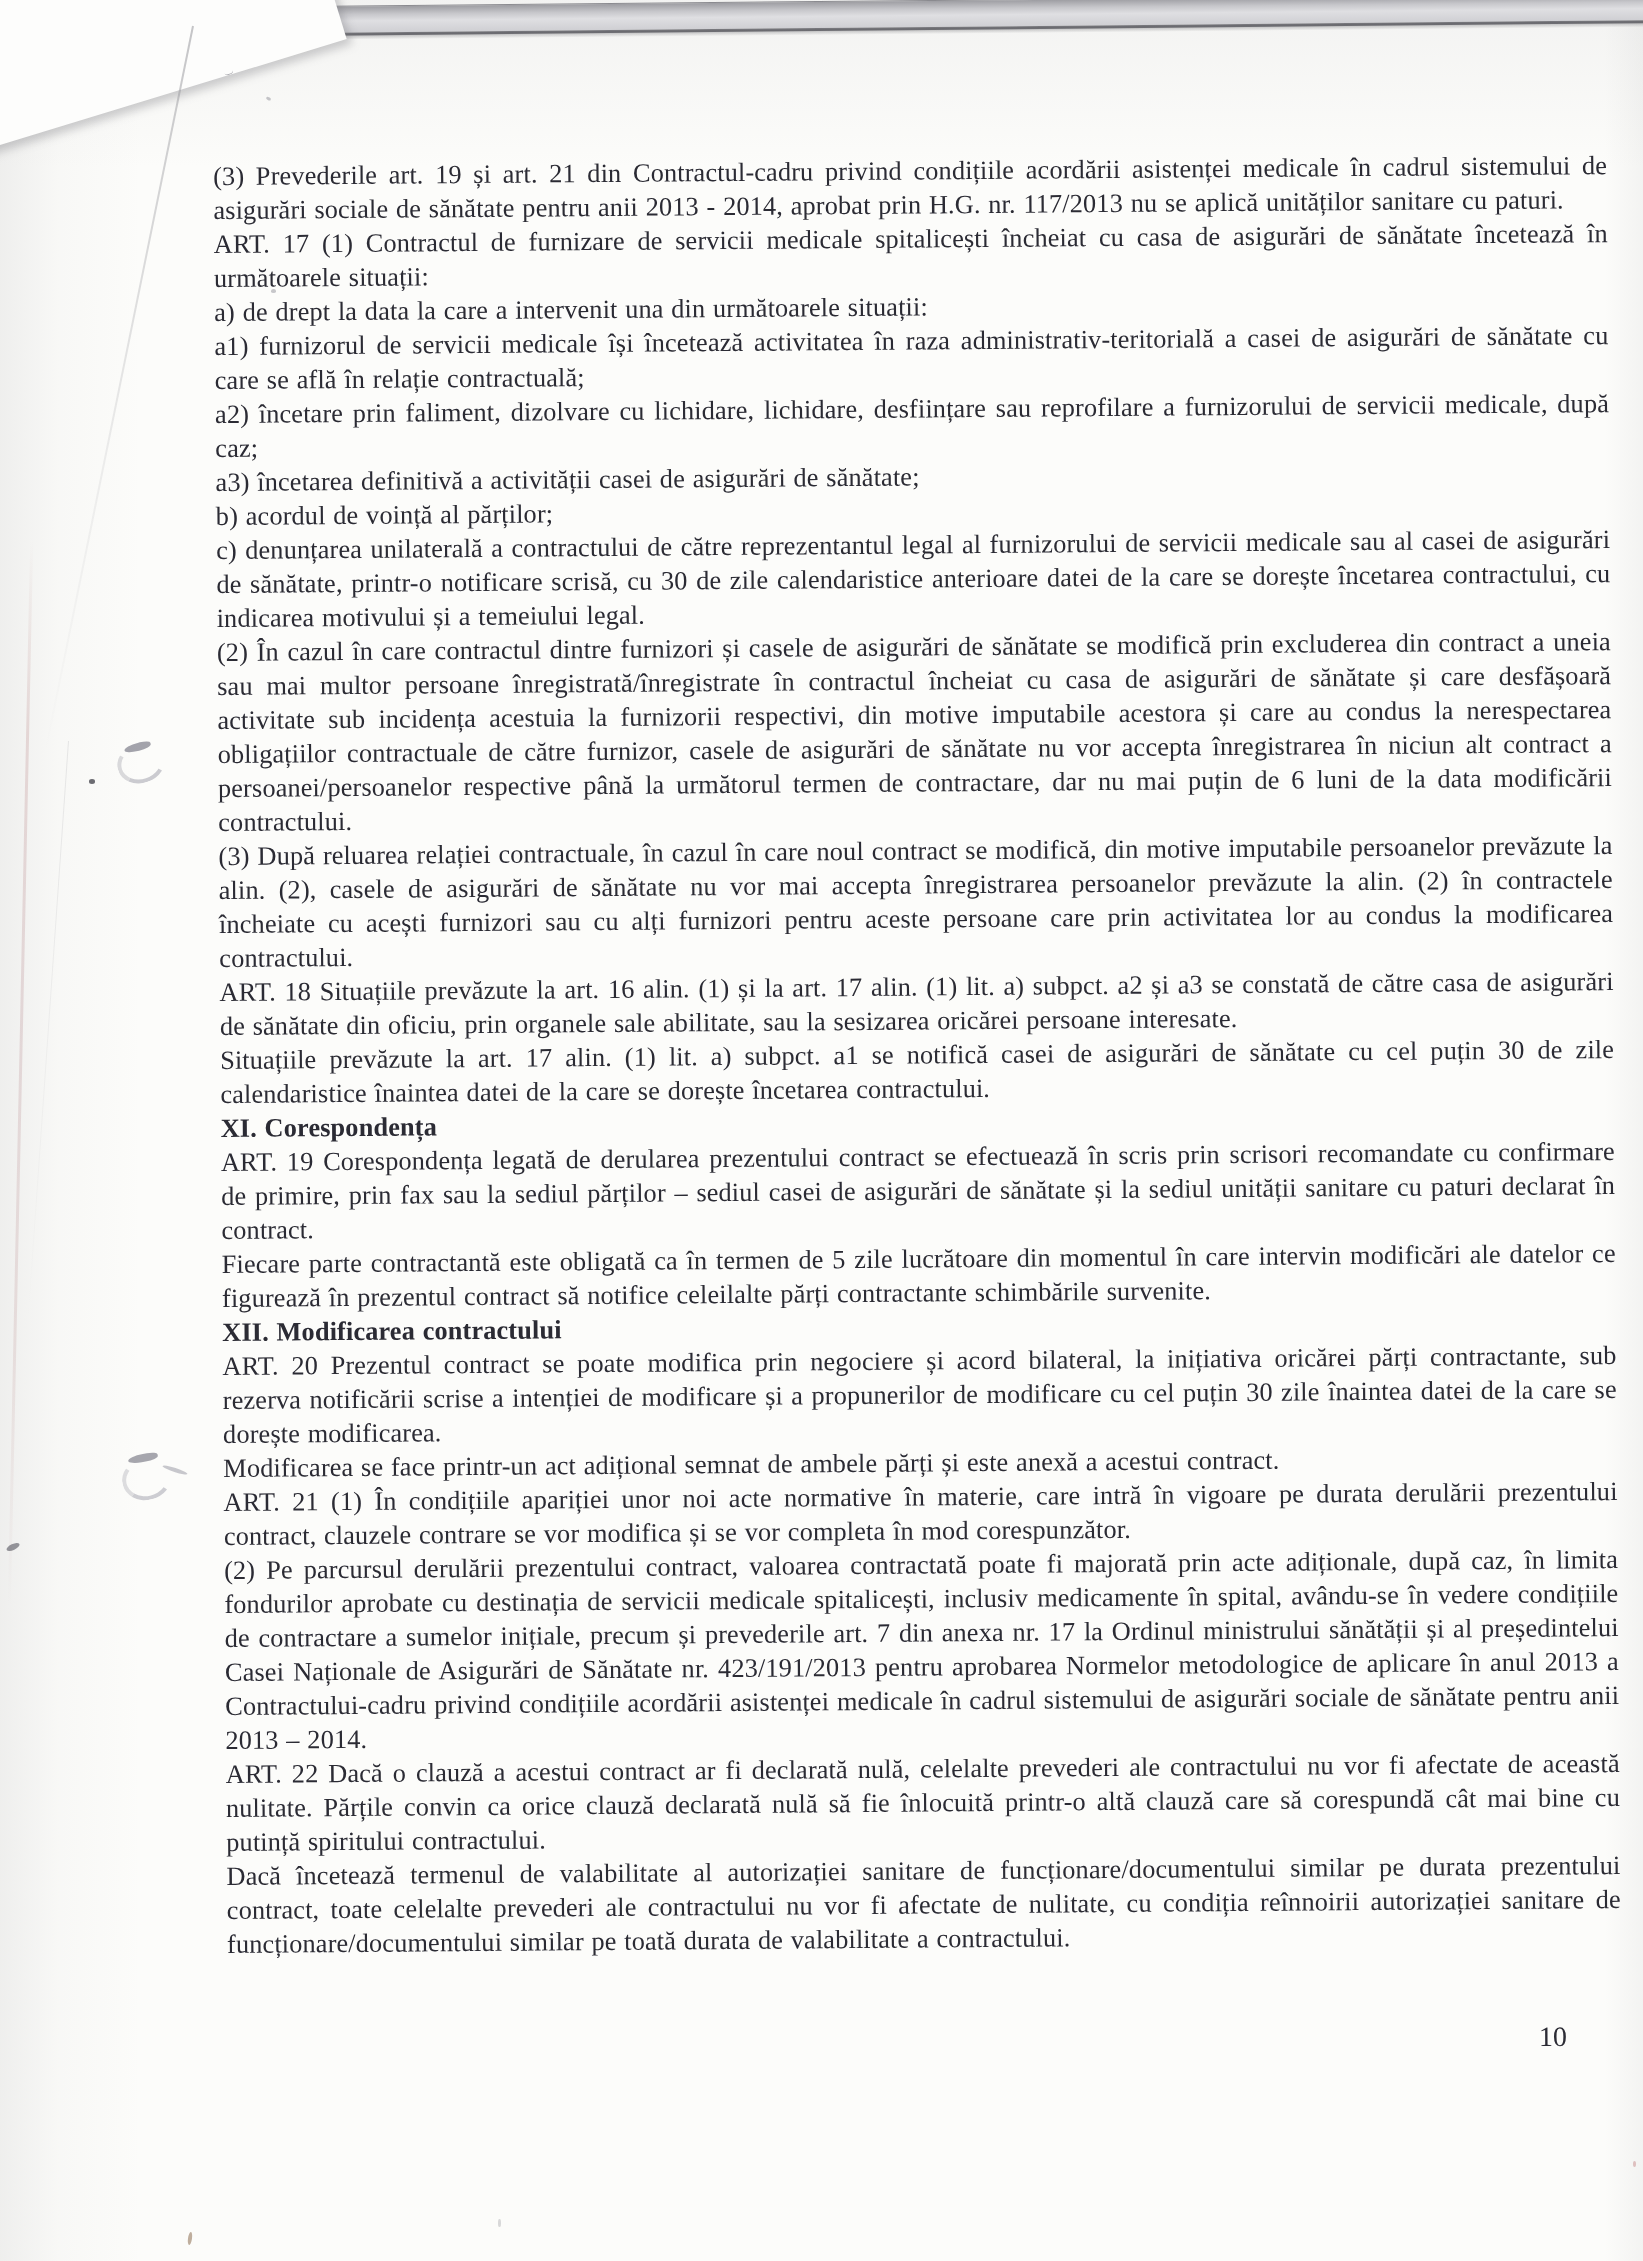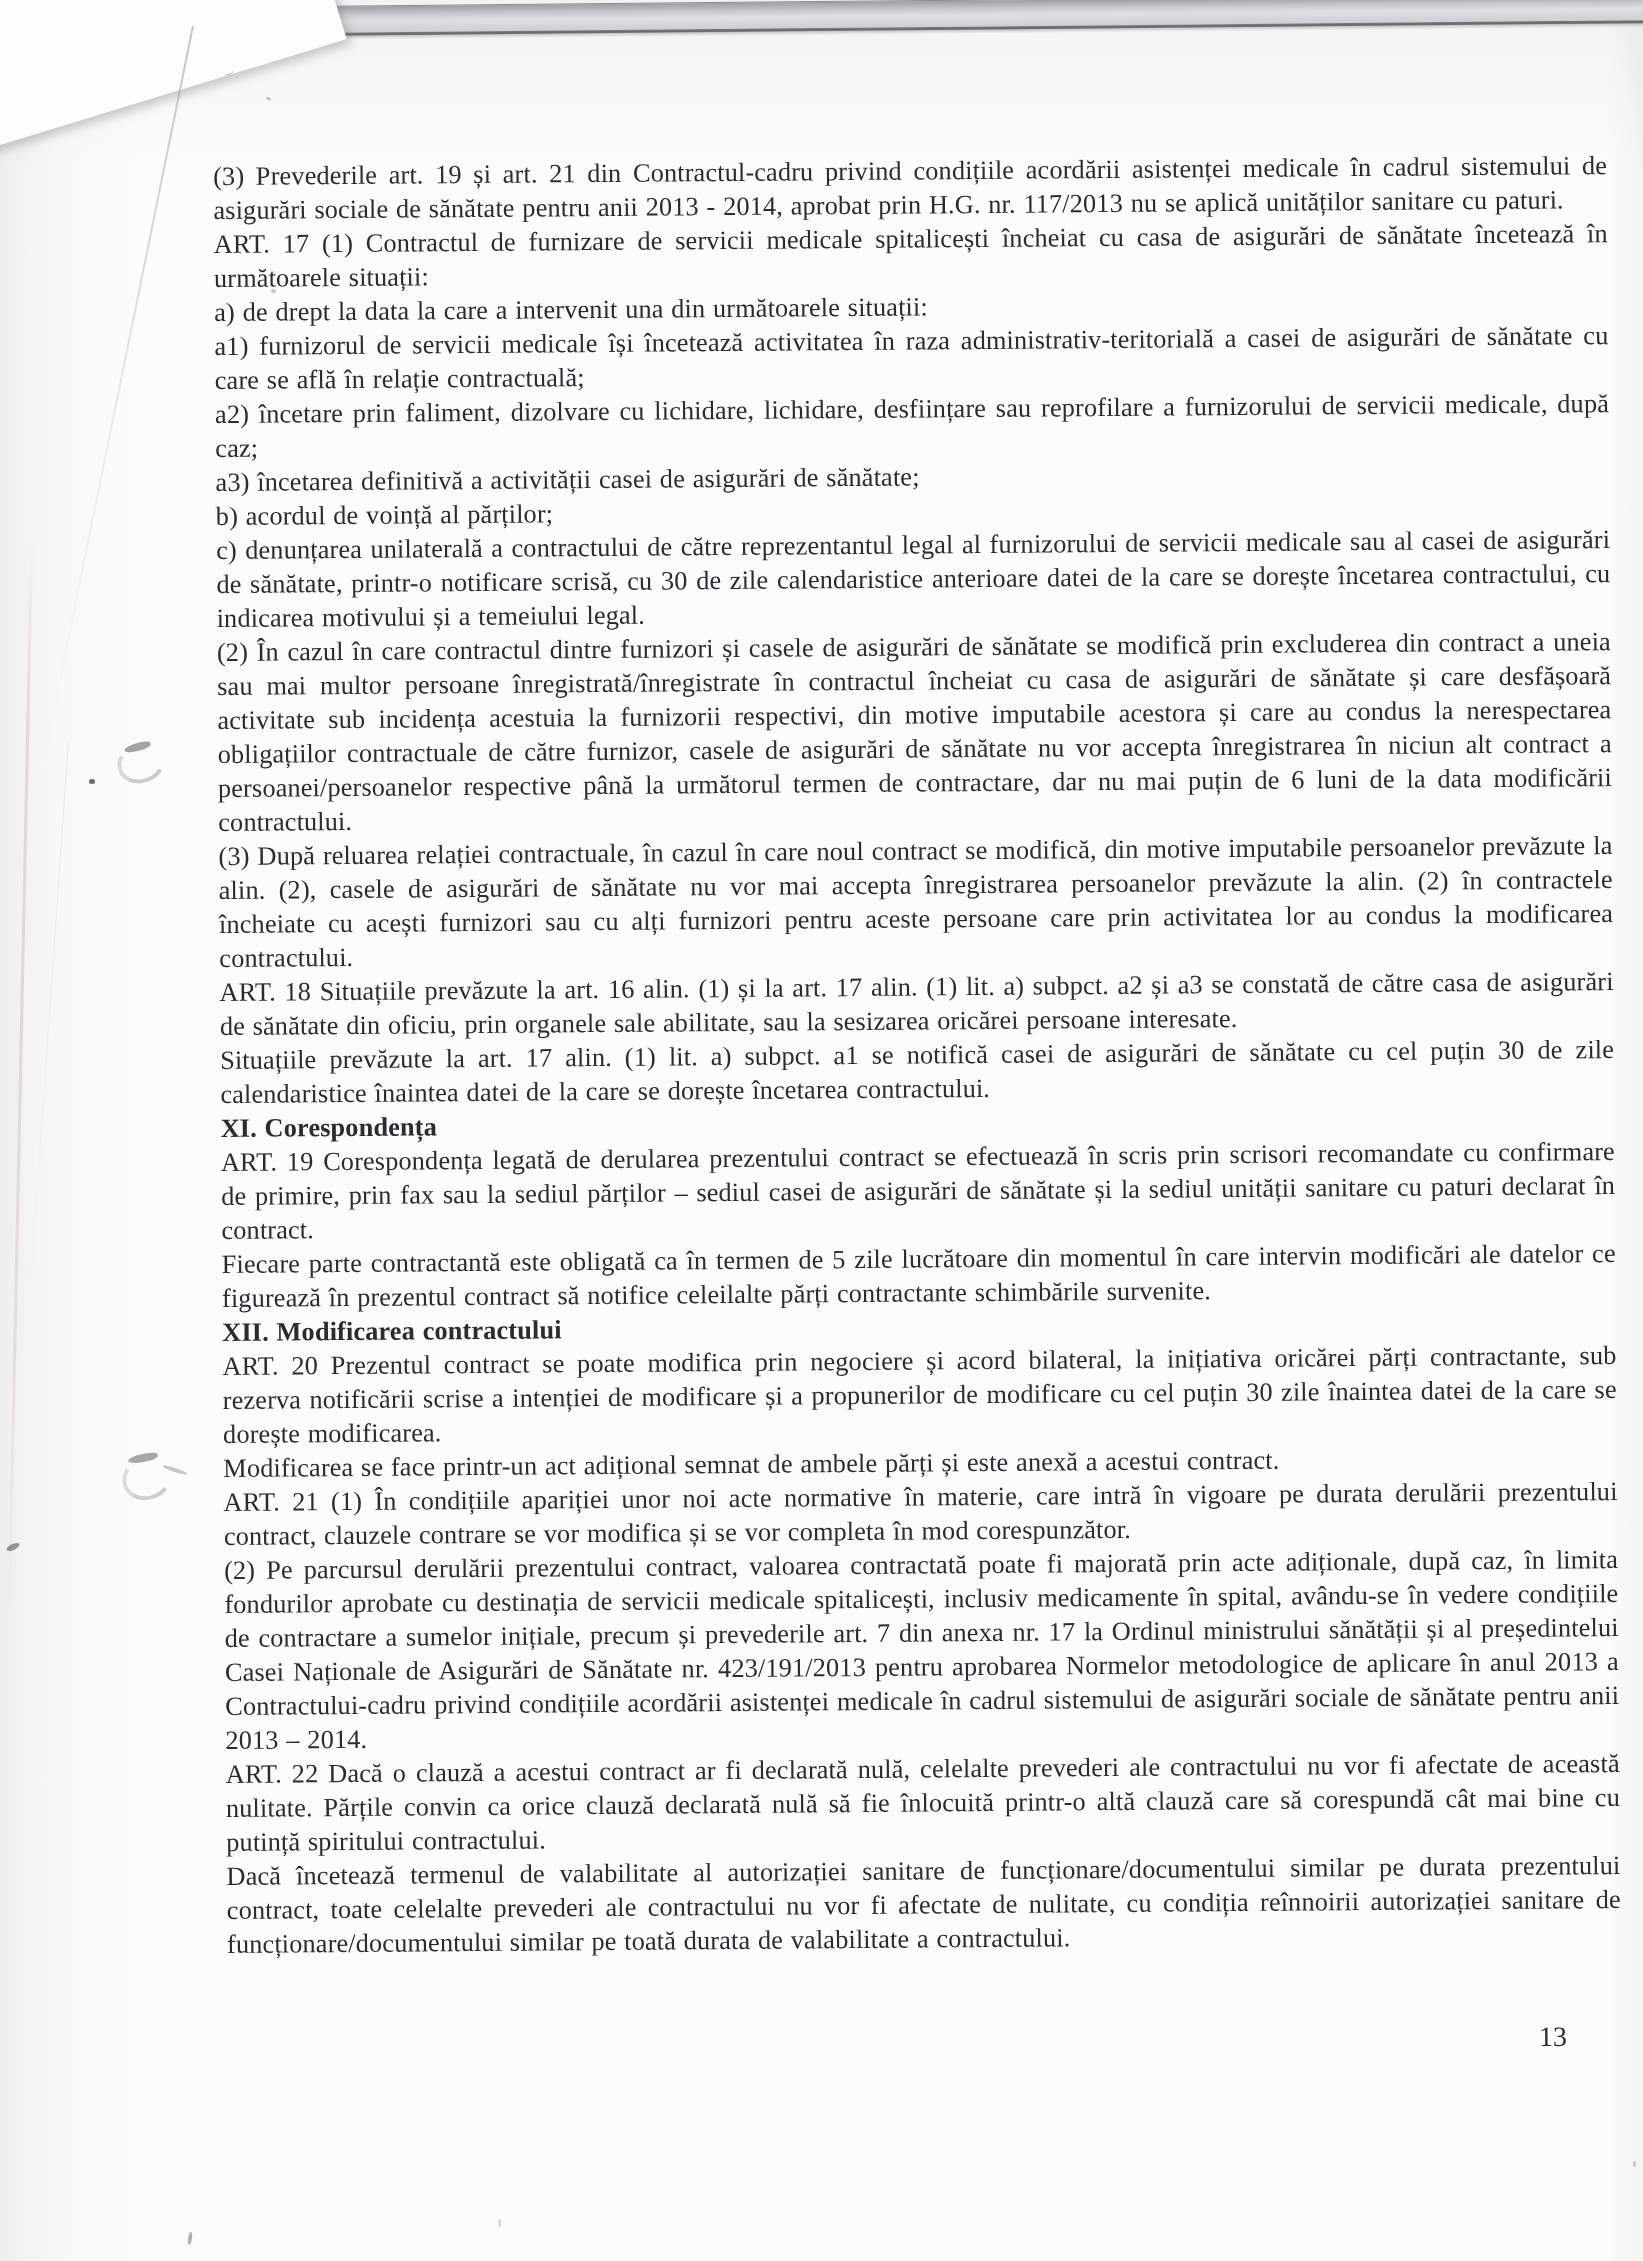--- a/index.html
+++ b/index.html
@@ -309,14 +309,14 @@
     <p class="para body">Fiecare parte contractantă este obligată ca în termen de 5 zile lucrătoare din momentul în care intervin modificări ale datelor ce figurează în prezentul contract să notifice celeilalte părți contractante schimbările survenite.</p>
     <p class="para heading">XII. Modificarea contractului</p>
     <p class="para body">ART. 20 Prezentul contract se poate modifica prin negociere și acord bilateral, la inițiativa oricărei părți contractante, sub rezerva notificării scrise a intenției de modificare și a propunerilor de modificare cu cel puțin 30 zile înaintea datei de la care se dorește modificarea.</p>
     <p class="para body">Modificarea se face printr-un act adițional semnat de ambele părți și este anexă a acestui contract.</p>
     <p class="para body">ART. 21 (1) În condițiile apariției unor noi acte normative în materie, care intră în vigoare pe durata derulării prezentului contract, clauzele contrare se vor modifica și se vor completa în mod corespunzător.</p>
     <p class="para body">(2) Pe parcursul derulării prezentului contract, valoarea contractată poate fi majorată prin acte adiționale, după caz, în limita fondurilor aprobate cu destinația de servicii medicale spitalicești, inclusiv medicamente în spital, avându-se în vedere condițiile de contractare a sumelor inițiale, precum și prevederile art. 7 din anexa nr. 17 la Ordinul ministrului sănătății și al președintelui Casei Naționale de Asigurări de Sănătate nr. 423/191/2013 pentru aprobarea Normelor metodologice de aplicare în anul 2013 a Contractului-cadru privind condițiile acordării asistenței medicale în cadrul sistemului de asigurări sociale de sănătate pentru anii 2013 – 2014.</p>
     <p class="para body">ART. 22 Dacă o clauză a acestui contract ar fi declarată nulă, celelalte prevederi ale contractului nu vor fi afectate de această nulitate. Părțile convin ca orice clauză declarată nulă să fie înlocuită printr-o altă clauză care să corespundă cât mai bine cu putință spiritului contractului.</p>
     <p class="para body">Dacă încetează termenul de valabilitate al autorizației sanitare de funcționare/documentului similar pe durata prezentului contract, toate celelalte prevederi ale contractului nu vor fi afectate de nulitate, cu condiția reînnoirii autorizației sanitare de funcționare/documentului similar pe toată durata de valabilitate a contractului.</p>
   </div>
 
-<div class="page-number">13</div>
+<div class="page-number">10</div>
 
 
 </body></html>

